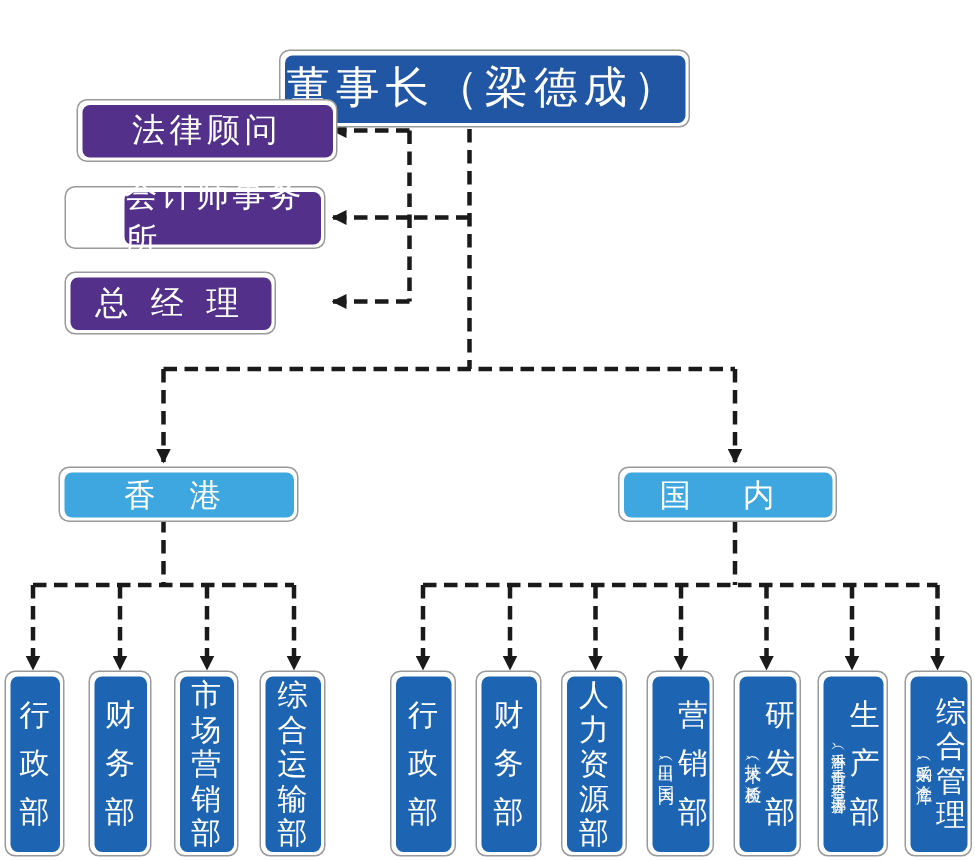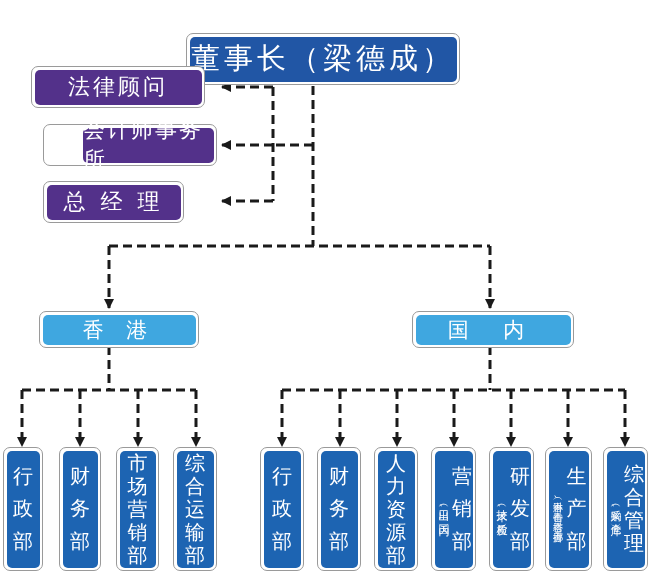--- a/index.html
+++ b/index.html
@@ -65,42 +65,42 @@
     <path d="M625,390 V446" marker-end="url(#arr)"></path>
   </g>
 </svg>
 
 <div class="node root" style="left:186px;top:5px;width:274px;height:52px;margin-top:28px;">
   <div class="inner">
       <span>董事长（梁德成）</span>
     </div>
 </div>
 
-<div class="node adv" style="left:31px;top:66px;width:174px;height:42px;">
+<div class="node adv" style="left:51px;top:66px;width:174px;height:42px;">
   <div class="inner">
       <span>法律顾问</span>
     </div>
 </div>
 <div class="node adv" style="left:43px;top:124px;width:174px;height:42px;padding-left:39px;">
   <div class="inner">
       <span style="letter-spacing:2px">会计师事务所</span>
     </div>
 </div>
 <div class="node adv" style="left:43px;top:181px;width:141px;height:42px;">
   <div class="inner">
       <span style="white-space:pre;letter-spacing:4px">总 经 理</span>
     </div>
 </div>
 
 <div class="node region" style="left:24px;top:311px;width:160px;height:37px;margin-left:15px;">
   <div class="inner">
       <span style="white-space:pre;letter-spacing:8px">香 港</span>
     </div>
 </div>
-<div class="node region" style="left:412px;top:311px;width:162px;height:37px;">
+<div class="node region" style="left:412px;top:311px;width:146px;height:37px;">
   <div class="inner">
       <span style="white-space:pre;letter-spacing:14px">国 内</span>
     </div>
 </div>
 
 <div class="node dept" style="left:3px;top:447px;width:40px;height:124px;">
   <div class="inner">
       <div class="vtext">
         <span>行</span>
         <span>政</span>

